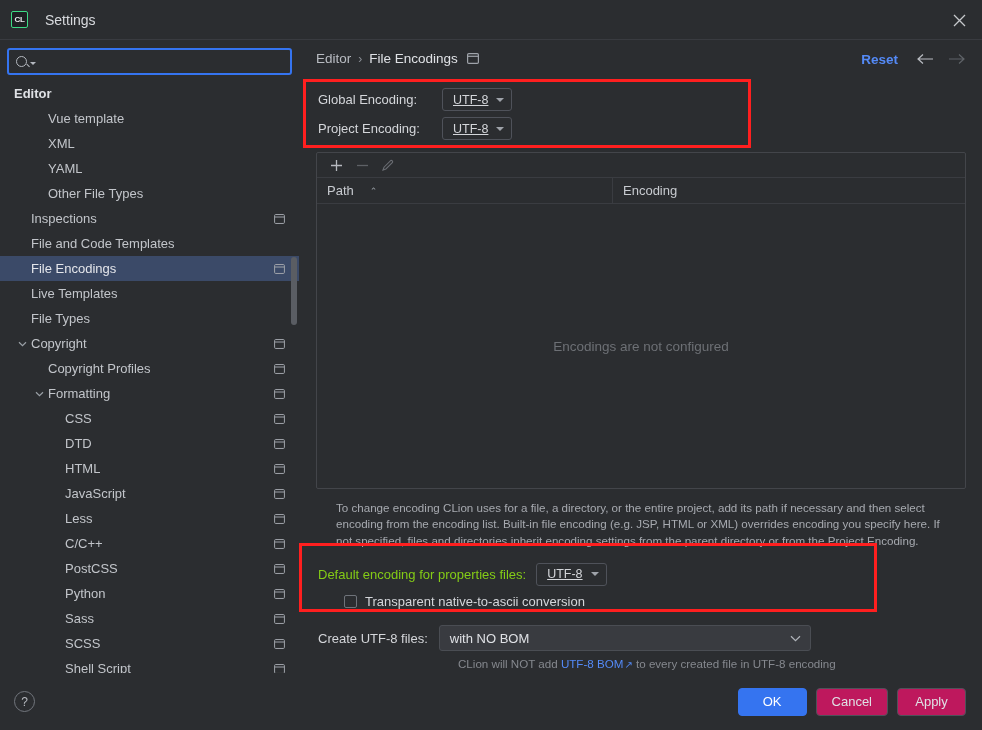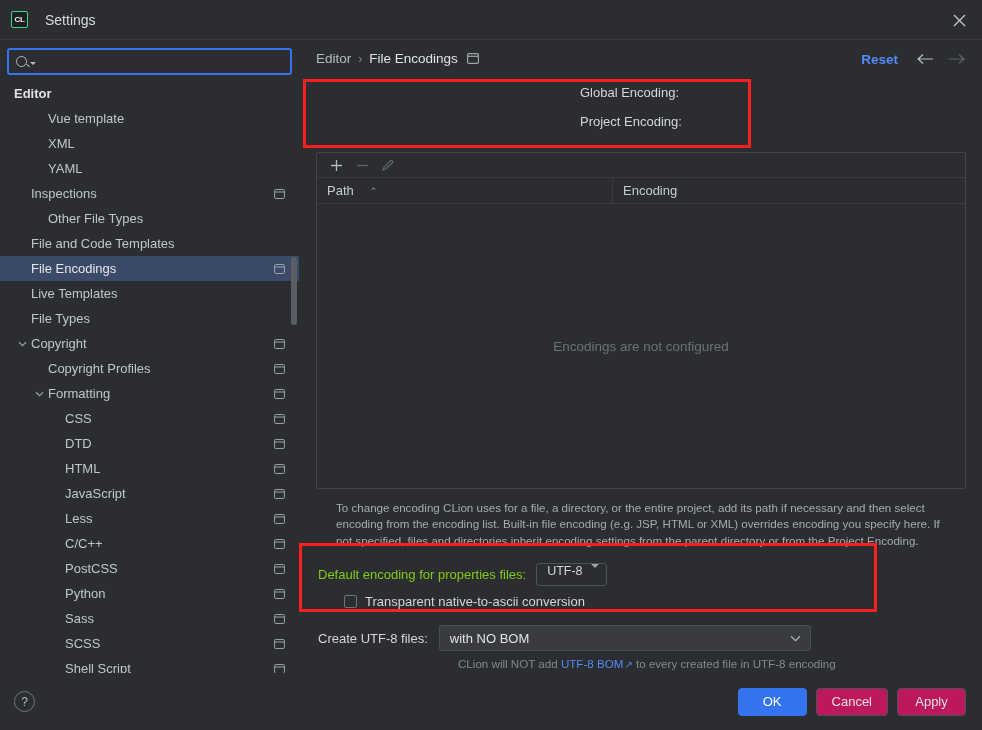--- a/index.html
+++ b/index.html
@@ -114,29 +114,29 @@
   .crumb-icon { margin-left: 9px; display: flex; align-items: center; }
   .reset-link {
     position: absolute; right: 68px; top: 50%; transform: translateY(-50%);
     color: #548af7; font-weight: bold; font-size: 13.5px;
   }
   .nav-arrows { position: absolute; right: 0; top: 50%; transform: translateY(-50%); display: flex; gap: 14px; align-items: center; }
   .nav-arrow { color: #b9bcc2; font-size: 15px; line-height: 1; }
   .nav-arrow.disabled { color: #5f6368; }
 
   .enc-rows { padding: 8px 0 7px 2px; }
-  .enc-row { height: 29px; display: flex; align-items: center; flex-direction: column; }
+  .enc-row { height: 29px; display: flex; align-items: center; }
   .enc-label { width: 124px; flex: 0 0 124px; color: #d4d6da; font-size: 13px; }
   .combo-sm {
     height: 23px; min-width: 66px;
     background: #2b2d30;
     border: 1px solid #4f525a; border-radius: 3px;
-    display: inline-flex; align-items: flex-start; justify-content: space-between;
+    display: inline-flex; align-items: center; justify-content: space-between;
     padding: 0 7px 0 10px; gap: 8px;
-    color: #d4d6da; font-size: 12.5px;
+    color: #d4d6da; font-size: 12.5px; text-decoration: underline;
   }
   .caret { width: 0; height: 0; border-left: 4px solid transparent; border-right: 4px solid transparent; border-top: 4.5px solid #9fa3aa; }
 
   
   .table-wrap {
     border: 1px solid #43454a;
     border-radius: 2px;
     background: #2b2d30;
     display: flex; flex-direction: column;
     height: 337px; flex: 0 0 337px;
@@ -252,30 +252,30 @@
           <div class="tree-item">
             <span class="tree-label" style="margin-left: 48px;">Vue template</span>
           </div>
           <div class="tree-item">
             <span class="tree-label" style="margin-left: 48px;">XML</span>
           </div>
           <div class="tree-item">
             <span class="tree-label" style="margin-left: 48px;">YAML</span>
           </div>
           <div class="tree-item">
+            <span class="tree-label" style="margin-left: 48px;">Other File Types</span>
+          </div>
+          <div class="tree-item">
             <span class="tree-label" style="margin-left: 31px;">Inspections</span>
             <span class="proj-icon">
               <svg width="11" height="10" viewBox="0 0 12 11">
                 <rect x="0.6" y="0.6" width="10.8" height="9.8" rx="1.2" fill="none" stroke="#9fa3aa" stroke-width="1.1"></rect>
                 <path d="M1 3.3 H11" stroke="#9fa3aa" stroke-width="1.1"></path>
               </svg>
             </span>
-          </div>
-          <div class="tree-item">
-            <span class="tree-label" style="margin-left: 48px;">Other File Types</span>
           </div>
           <div class="tree-item">
             <span class="tree-label" style="margin-left: 31px;">File and Code Templates</span>
           </div>
           <div class="tree-item selected">
             <span class="tree-label" style="margin-left: 31px;">File Encodings</span>
             <span class="proj-icon">
               <svg width="11" height="10" viewBox="0 0 12 11">
                 <rect x="0.6" y="0.6" width="10.8" height="9.8" rx="1.2" fill="none" stroke="#9fa3aa" stroke-width="1.1"></rect>
                 <path d="M1 3.3 H11" stroke="#9fa3aa" stroke-width="1.1"></path>

